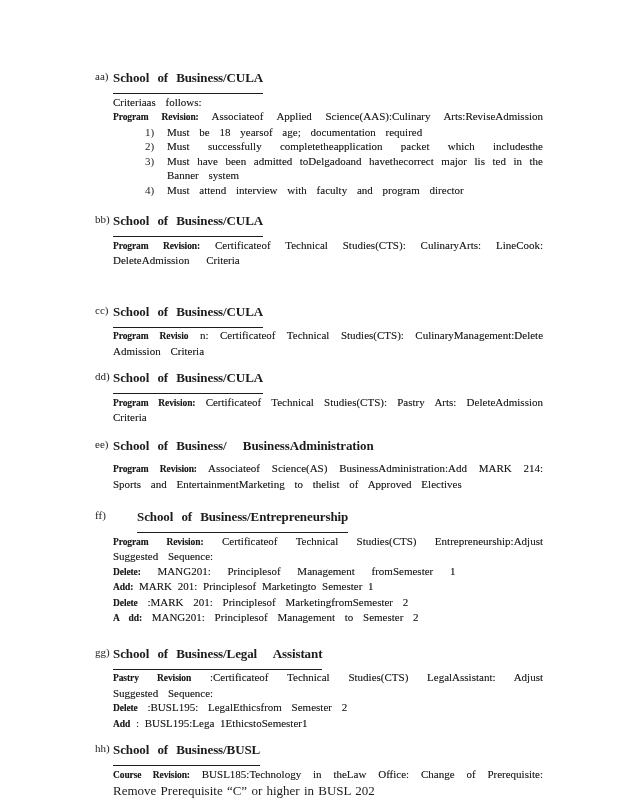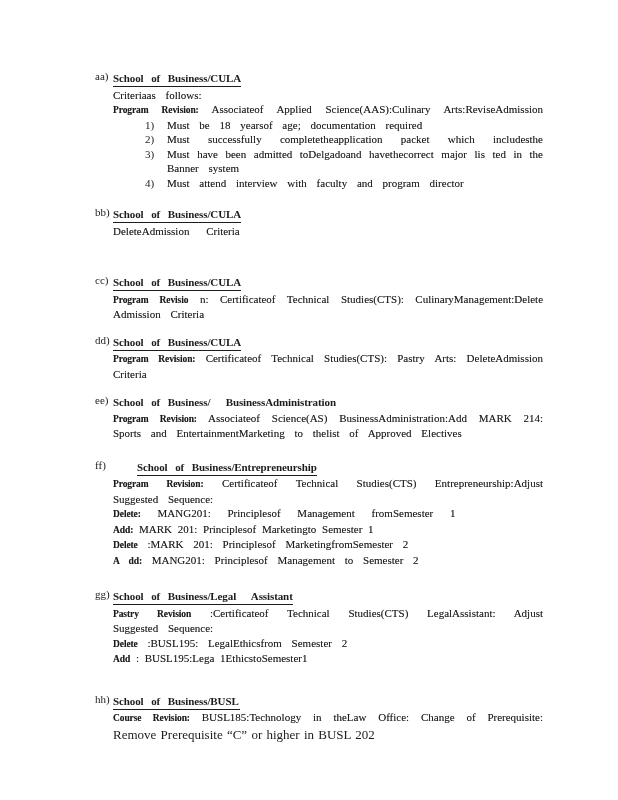--- a/index.html
+++ b/index.html
@@ -15,26 +15,26 @@
 
   .sec { position: relative; padding-left: 18px; }
   .sec-label {
     position: absolute; left: 0; top: 1px;
     font-size: 11px; line-height: 14.5px;
   }
 
   .heading {
     display: inline-block;
     font-weight: 700;
-    font-size: 11px;
+    font-size: 13px;
     line-height: 13px;
     letter-spacing: -0.1px;
     word-spacing: 5px;
     white-space: pre-wrap;
-    padding-bottom: 1px;
+    padding-bottom: 9px;
     margin-bottom: 0.5px;
   }
   .heading.u { border-bottom: 1.2px solid #1c1c1c; }
   .hw1 { min-width: 127px; }
   .hw2 { min-width: 160px; margin-left: 24px; }
   .hw3 { min-width: 158px; }
 
   .line {
     font-size: 11px;
     line-height: 14.5px;
@@ -57,21 +57,21 @@
   .num { flex: none; width: 22px; font-size: 11px; line-height: 14.5px; }
   .li-body { flex: 1; min-width: 0; }
 
   
   .s-aa { margin-bottom: 14px; }
   .s-bb { margin-bottom: 34px; }
   .s-cc { margin-bottom: 10px; }
   .s-dd { margin-bottom: 11px; }
   .s-ee { margin-bottom: 16px; }
   .s-ff { margin-bottom: 18px; }
-  .s-gg { margin-bottom: 24px; }
+  .s-gg { margin-bottom: 9px; }
 </style>
 </head>
 <body>
 
 <div class="page">
   <div class="content">
 
     <section class="sec s-aa">
       <span class="sec-label">aa)</span>
       <div class="heading u hw1">School of Business/CULA</div>
@@ -102,20 +102,21 @@
           <div class="li-body">
             <div class="line loose">Must attend interview with faculty and program director</div>
           </div>
         </div>
       </div>
     </section>
 
     <section class="sec s-bb">
       <span class="sec-label">bb)</span>
       <div class="heading u hw1">School of Business/CULA</div>
+      <div class="line spread"><span class="b">Program Revision:</span> <span>Certificateof Technical Studies(CTS): CulinaryArts: LineCook:</span></div>
       <div class="line loose2">DeleteAdmission Criteria</div>
     </section>
 
     <section class="sec s-cc">
       <span class="sec-label">cc)</span>
       <div class="heading u hw1">School of Business/CULA</div>
       <div class="line spread"><span class="b">Program Revisio</span> <span>n: Certificateof Technical Studies(CTS): CulinaryManagement:Delete</span></div>
       <div class="line loose">Admission Criteria</div>
     </section>
 

